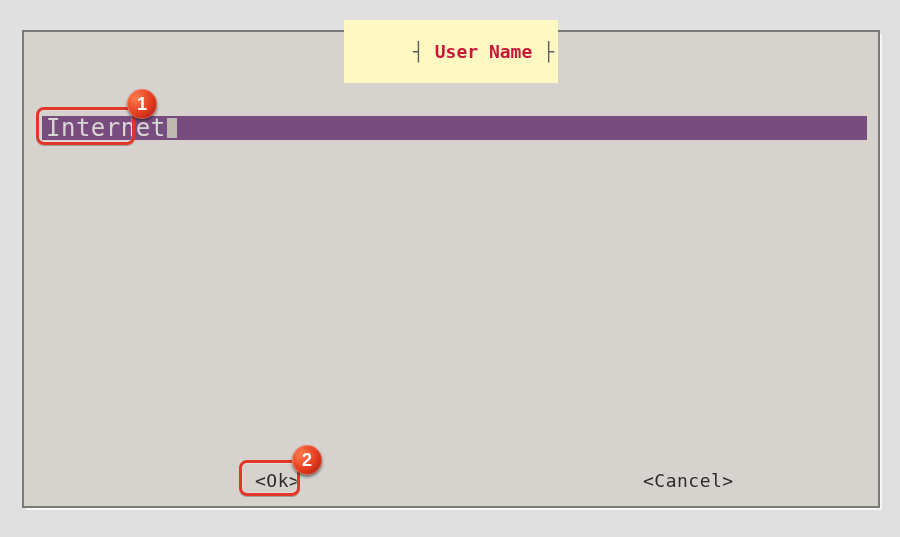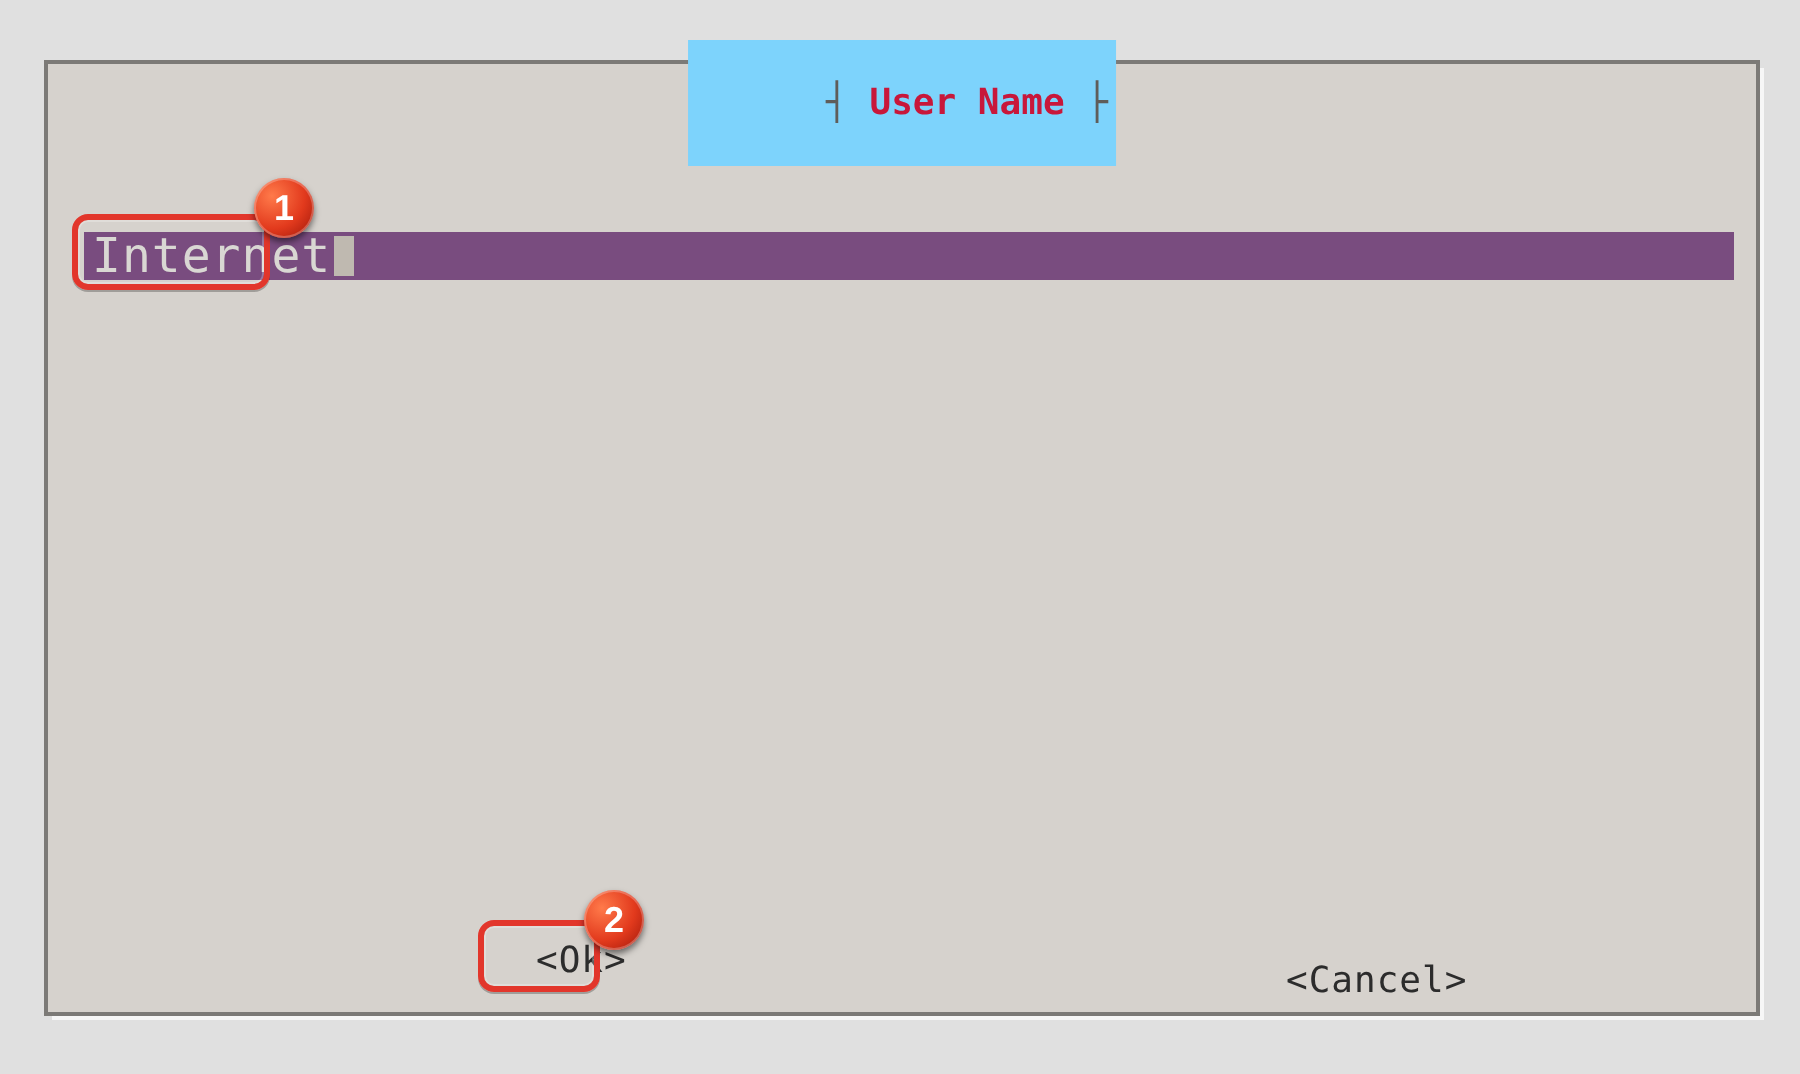--- a/index.html
+++ b/index.html
@@ -42,21 +42,21 @@
     border-right: 2px solid #f7f7f7;
     border-bottom: 2px solid #f7f7f7;
     pointer-events: none;
   }
 
   .title-slot {
     position: absolute;
     top: -12px;
     left: 50%;
     transform: translateX(-50%);
-    background: #7dd3fc;
+    background: #fef9c3;
     padding: 0 4px;
     color: #5f5d5a;
     white-space: pre;
     font-size: 18px;
   }
   .title-slot .title-text {
     color: #c8173a;
     font-weight: bold;
   }
 
@@ -109,25 +109,23 @@
     position: absolute;
     top: 438px;
     font-size: 18px;
     color: #2c2c2c;
     letter-spacing: 0.5px;
     white-space: pre;
     padding: 0 2px;
   }
   .btn-ok {
     left: 229px;
-    margin-left: 13px;
   }
   .btn-cancel {
     left: 617px;
-    margin-top: 10px;
   }
 
   
   .callout {
     position: absolute;
     border: 3px solid #e2362b;
     border-radius: 8px;
     box-shadow: 0 1px 0 rgba(0,0,0,.25), inset 0 0 0 1px rgba(255,255,255,.25);
     background: transparent;
     pointer-events: none;

